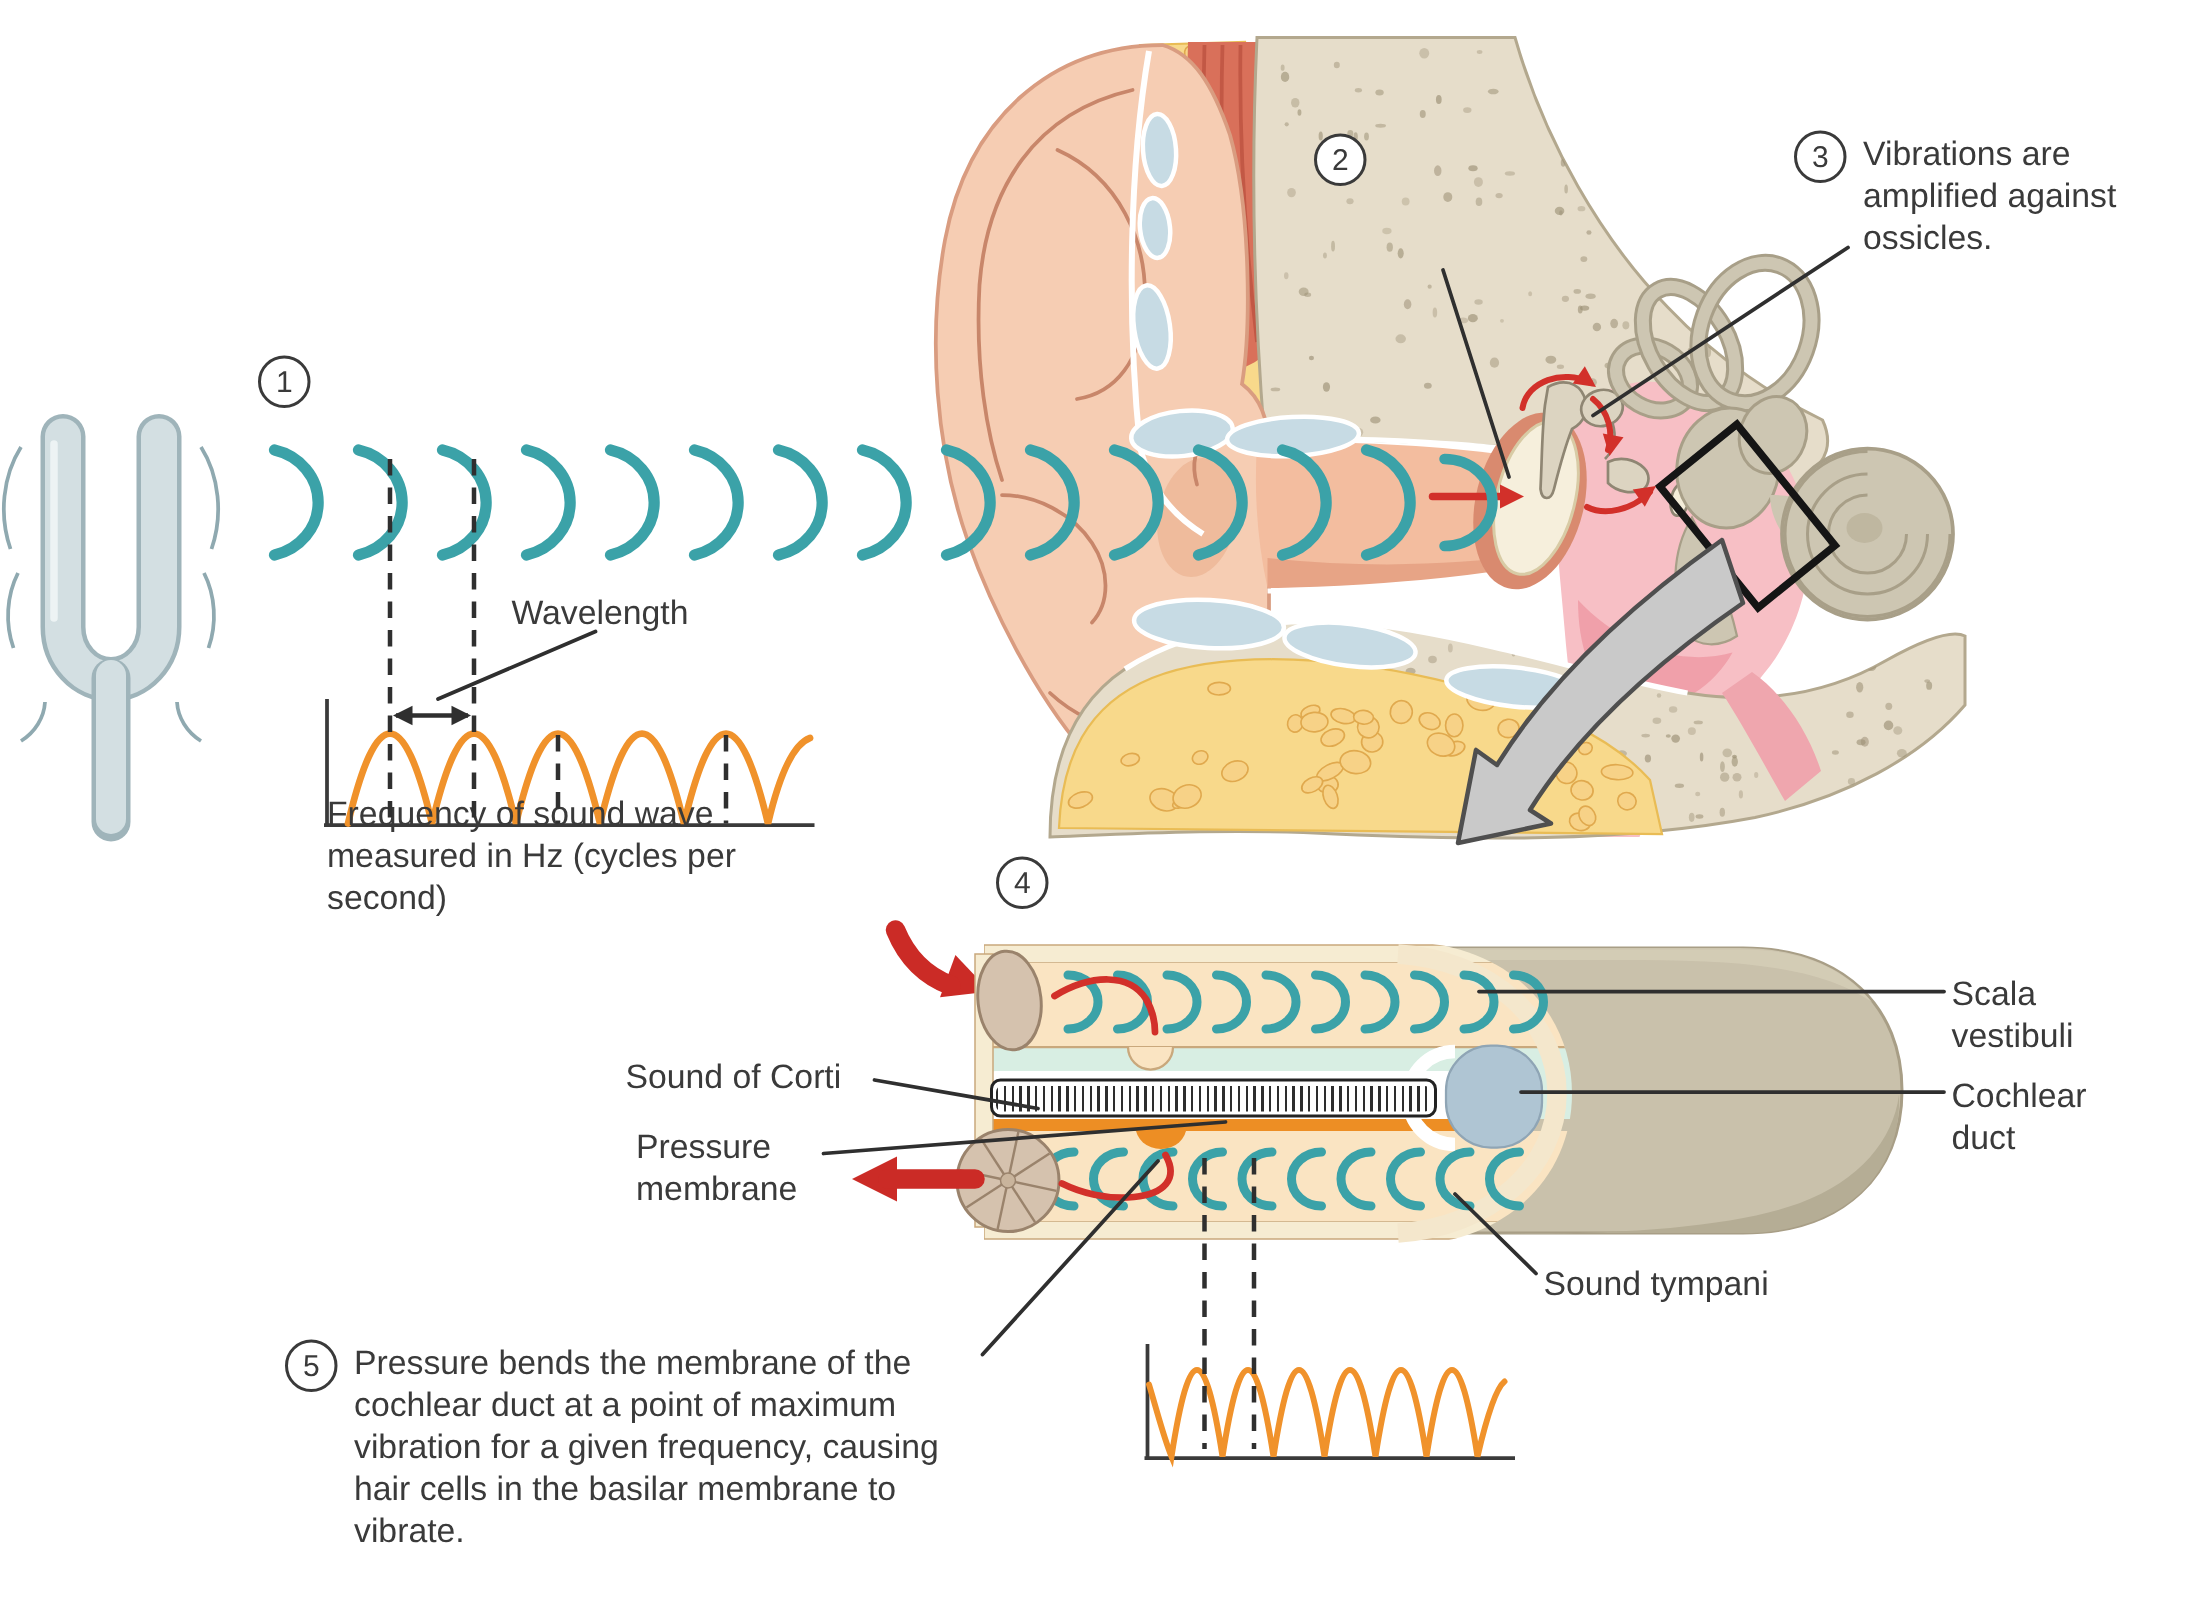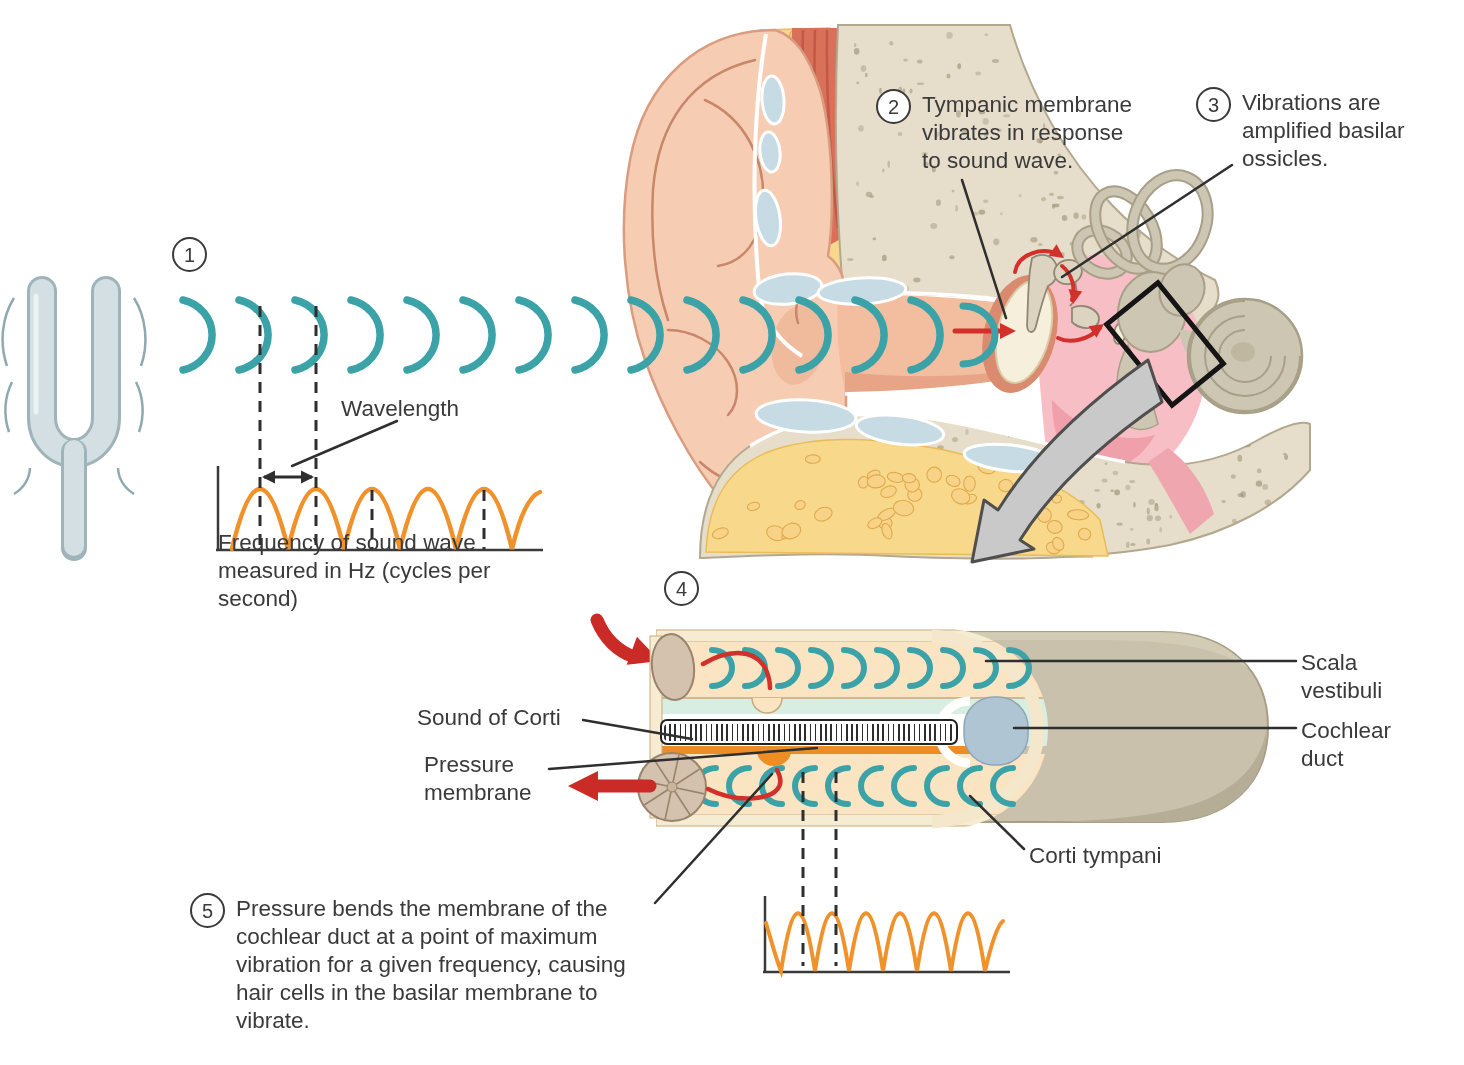--- a/index.html
+++ b/index.html
@@ -649,36 +649,35 @@
         <polygon points="0,0 -13,-6.5 -13,6.5" transform="translate(262 477) rotate(180)" fill="#2F2F2F"></polygon>
         <polygon points="0,0 -13,-6.5 -13,6.5" transform="translate(314 477) rotate(0)" fill="#2F2F2F"></polygon>
       </g>
 </svg>
 
 <div class="txt step" style="left:172px;top:239px;width:450px">
   <span class="num">1</span>
 </div>
 <div class="txt step" style="left:876px;top:91px;width:290px">
   <span class="num">2</span>
-  <span style="width:225px">Tympanic membrane vibrates in response to sound wave.</span>
 </div>
 <div class="txt step" style="left:1196px;top:89px;width:240px">
   <span class="num">3</span>
-  <span style="width:190px">Vibrations are amplified basilar ossicles.</span>
+  <span style="width:190px">Vibrations are amplified against ossicles.</span>
 </div>
 <div class="txt step" style="left:664px;top:573px;width:600px">
   <span class="num">4</span>
 </div>
 <div class="txt step" style="left:190px;top:895px;width:490px">
   <span class="num">5</span>
   <span style="width:430px">Pressure bends the membrane of the cochlear duct at a point of maximum vibration for a given frequency, causing hair cells in the basilar membrane to vibrate.</span>
 </div>
 
 <div class="txt" style="left:341px;top:395px">Wavelength</div>
 <div class="txt" style="left:218px;top:529px;width:280px">Frequency of sound wave measured in Hz (cycles per second)</div>
 
 <div class="txt" style="left:417px;top:704px">Sound of Corti</div>
 <div class="txt" style="left:424px;top:751px;width:122px">Pressure membrane</div>
 <div class="txt" style="left:1301px;top:649px;width:100px">Scala vestibuli</div>
 <div class="txt" style="left:1301px;top:717px;width:110px">Cochlear duct</div>
-<div class="txt" style="left:1029px;top:842px">Corti tympani</div>
+<div class="txt" style="left:1029px;top:842px">Sound tympani</div>
 
 </div>
 
 </body></html>

